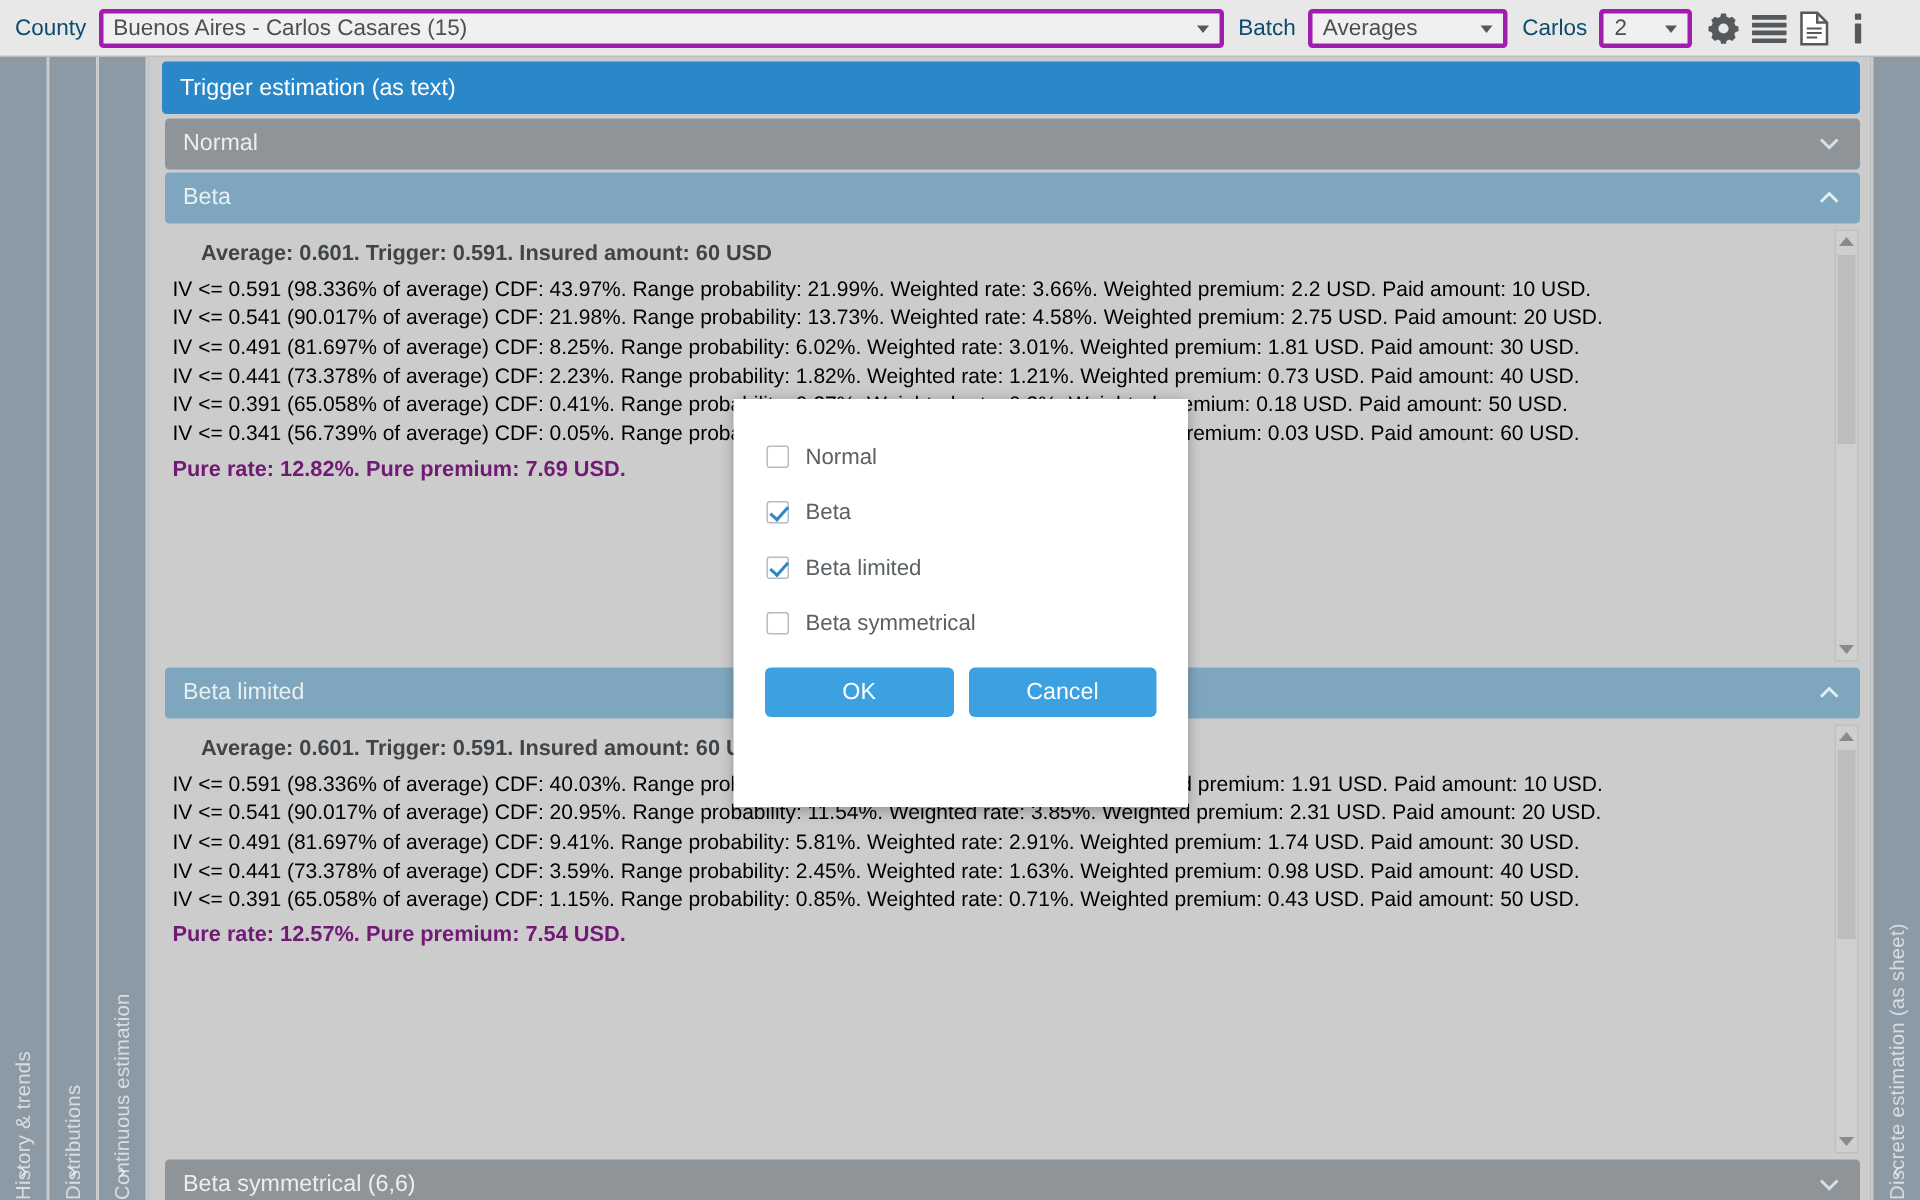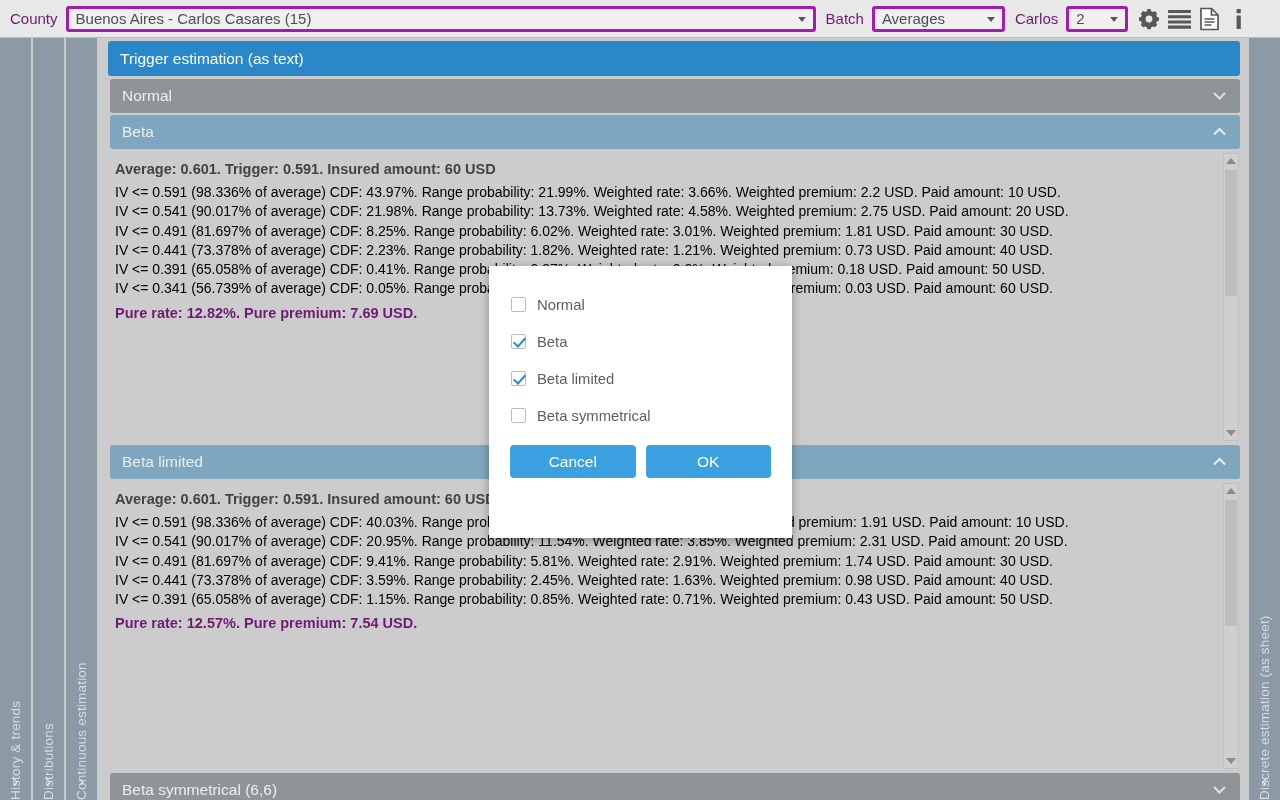--- a/index.html
+++ b/index.html
@@ -12,21 +12,21 @@
   }
 
   
   #topbar {
     position: absolute; left: 0; top: 0; width: 1280px; height: 38px;
     background: #e8e8e8;
     border-bottom: 1px solid #bdbdbd;
     display: flex; align-items: center;
   }
   .tb-label {
-    font-size: 15px; color: #701a75; padding: 0 8px 0 10px;
+    font-size: 15px; color: #0c4a6e; padding: 0 8px 0 10px;
     white-space: nowrap;
   }
   .tb-select {
     height: 26px; background: #f0f0f0;
     border: 3px solid #a21caf; border-radius: 3px;
     display: flex; align-items: center; position: relative;
     font-size: 15px; color: #4a4f53;
     padding: 0 22px 0 7px;
   }
   .tb-select .caret {
@@ -108,20 +108,21 @@
     background: #cccccc;
     position: relative;
     margin-left: 2px;
   }
   #beta-body   { width: 1130px; height: 292px; }
   #betalim-body{ width: 1130px; height: 290px; }
 
   .txt-head {
     font-size: 14.5px; font-weight: bold; color: #3f4448;
     padding: 10px 0 6px 5px;
+    margin-left: 19px;
   }
   .txt-line {
     font-size: 14px; color: #000000;
     padding: 0 0 0 5px; line-height: 19.3px;
     white-space: nowrap;
   }
   .txt-foot {
     font-size: 14.5px; font-weight: bold; color: #701a75;
     padding: 6px 0 0 5px;
   }
@@ -363,17 +364,17 @@
     <div class="chk-row">
       <span class="chk checked"></span>
       <span class="chk-label">Beta limited</span>
     </div>
     <div class="chk-row">
       <span class="chk"></span>
       <span class="chk-label">Beta symmetrical</span>
     </div>
 
     <div class="modal-btns">
+      <button class="mbtn">OK</button>
       <button class="mbtn">Cancel</button>
-      <button class="mbtn">OK</button>
     </div>
   </div>
 </div>
 
 </body></html>

